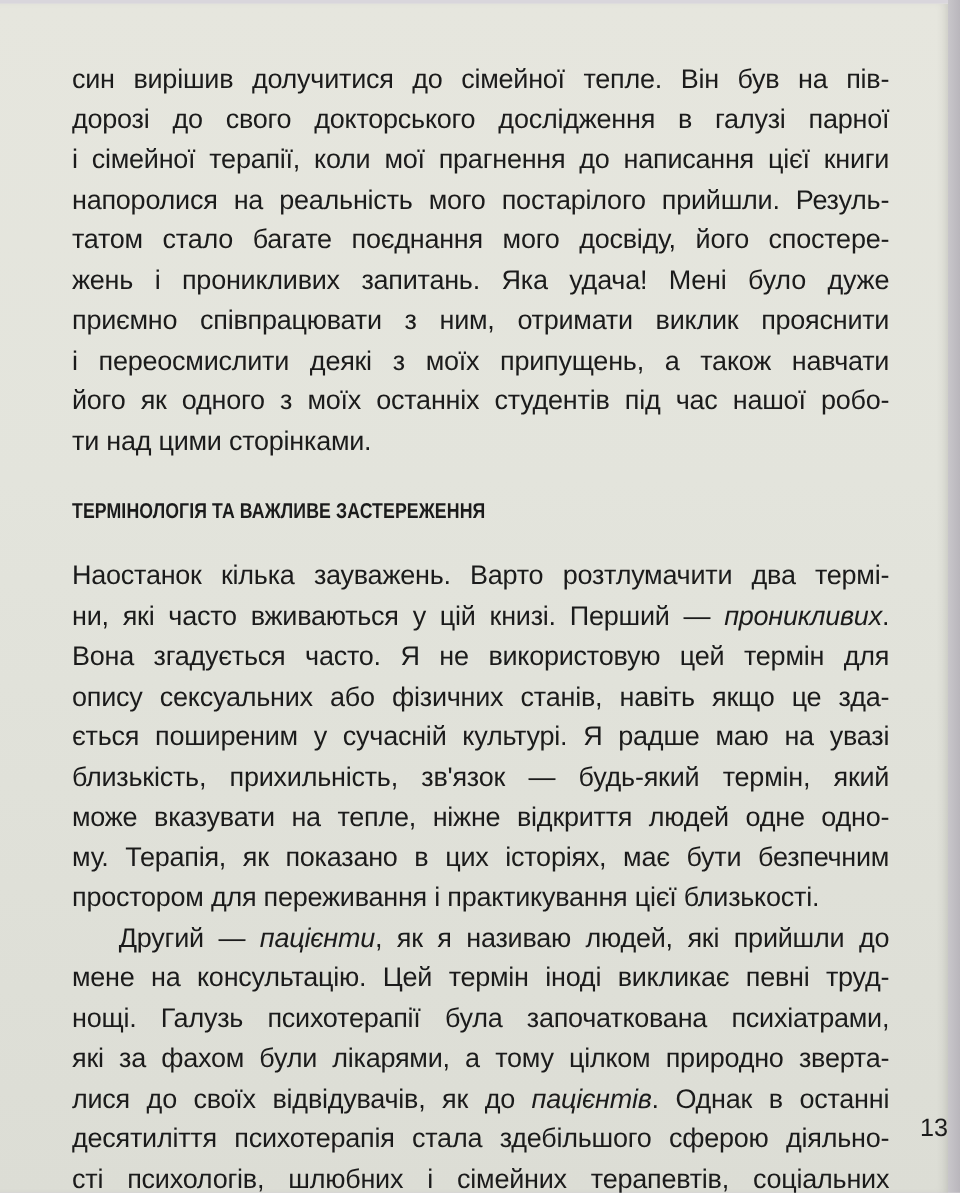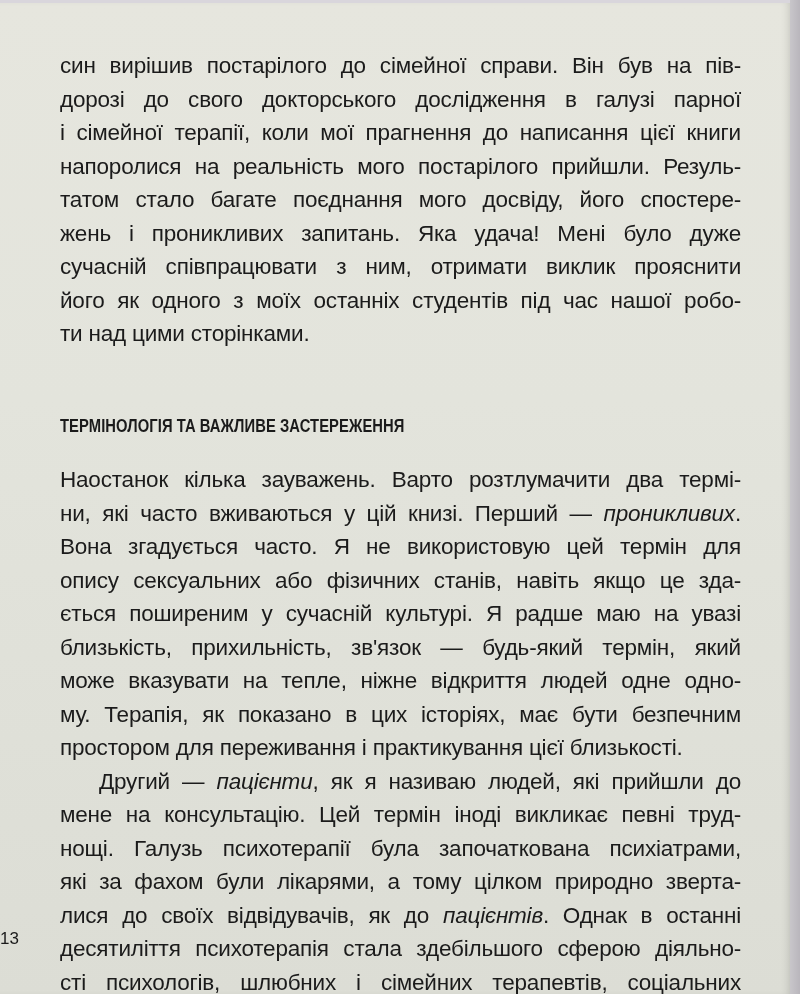--- a/index.html
+++ b/index.html
@@ -37,38 +37,39 @@
     font-family: "Liberation Sans", sans-serif;
     font-weight: bold; font-size: 18px;
     color: #1b1b1b;
     transform: scaleX(0.82); transform-origin: left center;
     letter-spacing: 0.1px;
     white-space: nowrap;
   }
   em { font-style: italic; }
   .page-number {
     position: absolute; left: 0; width: 790px; top: 926px;
-    text-align: left;
+    text-align: right;
     font-family: "Liberation Sans", sans-serif;
-    font-size: 17px; color: #1b1b1b;
+    font-size: 21px; color: #1b1b1b;
   }
 </style>
 </head>
 <body>
 
 <div class="page">
 
   <div class="text-block" style="top: 46px;">
-    <div class="line">син вирішив постарілого до сімейної справи. Він був на пів-</div>
+    <div class="line">син вирішив долучитися до сімейної тепле. Він був на пів-</div>
     <div class="line">дорозі до свого докторського дослідження в галузі парної</div>
     <div class="line">і сімейної терапії, коли мої прагнення до написання цієї книги</div>
     <div class="line">напоролися на реальність мого постарілого прийшли. Резуль-</div>
     <div class="line">татом стало багате поєднання мого досвіду, його спостере-</div>
     <div class="line">жень і проникливих запитань. Яка удача! Мені було дуже</div>
-    <div class="line">сучасній співпрацювати з ним, отримати виклик прояснити</div>
+    <div class="line">приємно співпрацювати з ним, отримати виклик прояснити</div>
+    <div class="line">і переосмислити деякі з моїх припущень, а також навчати</div>
     <div class="line">його як одного з моїх останніх студентів під час нашої робо-</div>
     <div class="line last">ти над цими сторінками.</div>
   </div>
 
   <div class="heading">ТЕРМІНОЛОГІЯ ТА ВАЖЛИВЕ ЗАСТЕРЕЖЕННЯ</div>
 
   <div class="text-block" style="top: 460px;">
     <div class="line">Наостанок кілька зауважень. Варто розтлумачити два термі-</div>
     <div class="line"><span>ни, які часто вживаються у цій книзі. Перший —</span> <em>проникливих</em><span>.</span></div>
     <div class="line">Вона згадується часто. Я не використовую цей термін для</div>

